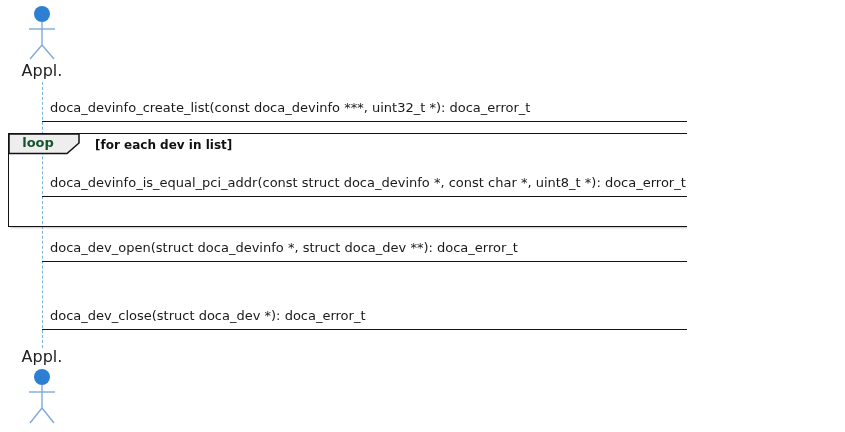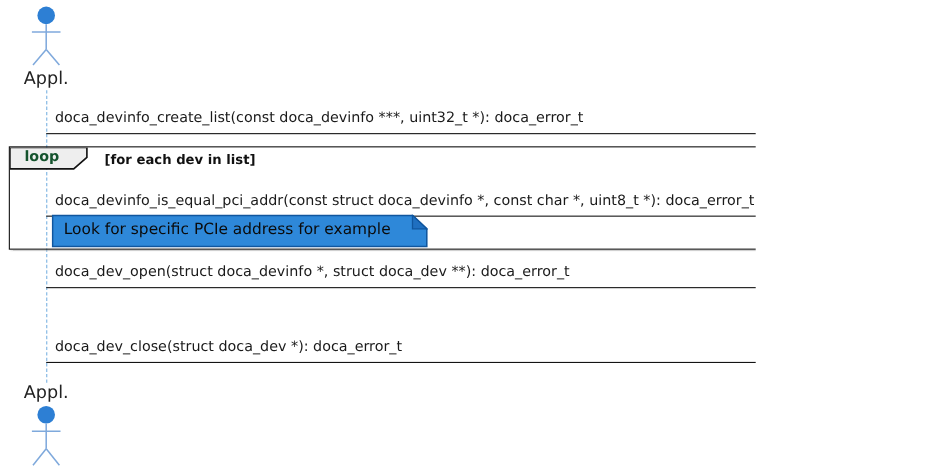--- a/index.html
+++ b/index.html
@@ -113,27 +113,20 @@
     </div>
     <div class="loop-condition">[for each dev in list]</div>
   </div>
 
   <div class="msg" style="top:159px;margin-top:16px;">
     <div class="msg-label">doca_devinfo_is_equal_pci_addr(const struct doca_devinfo *, const char *, uint8_t *): doca_error_t</div>
     <div class="msg-line"></div>
     <div class="msg-head"></div>
   </div>
 
-  <div class="note-group">
-    <svg width="342" height="30">
-      <path d="M0.75,0.75 L328,0.75 L341,13 L341,29.25 L0.75,29.25 Z" fill="#2e88d9" stroke="#10569e" stroke-width="1.5"></path>
-      <path d="M328,0.75 L328,13 L341,13 Z" fill="#1f6fc0" stroke="#10569e" stroke-width="1.2"></path>
-    </svg>
-    <div class="note-text">Look for specific PCIe address for example</div>
-  </div>
 
   <div class="msg" style="top:240px;">
     <div class="msg-label">doca_dev_open(struct doca_devinfo *, struct doca_dev **): doca_error_t</div>
     <div class="msg-line"></div>
     <div class="msg-head"></div>
   </div>
 
 
   <div class="msg" style="top:308px;">
     <div class="msg-label">doca_dev_close(struct doca_dev *): doca_error_t</div>

